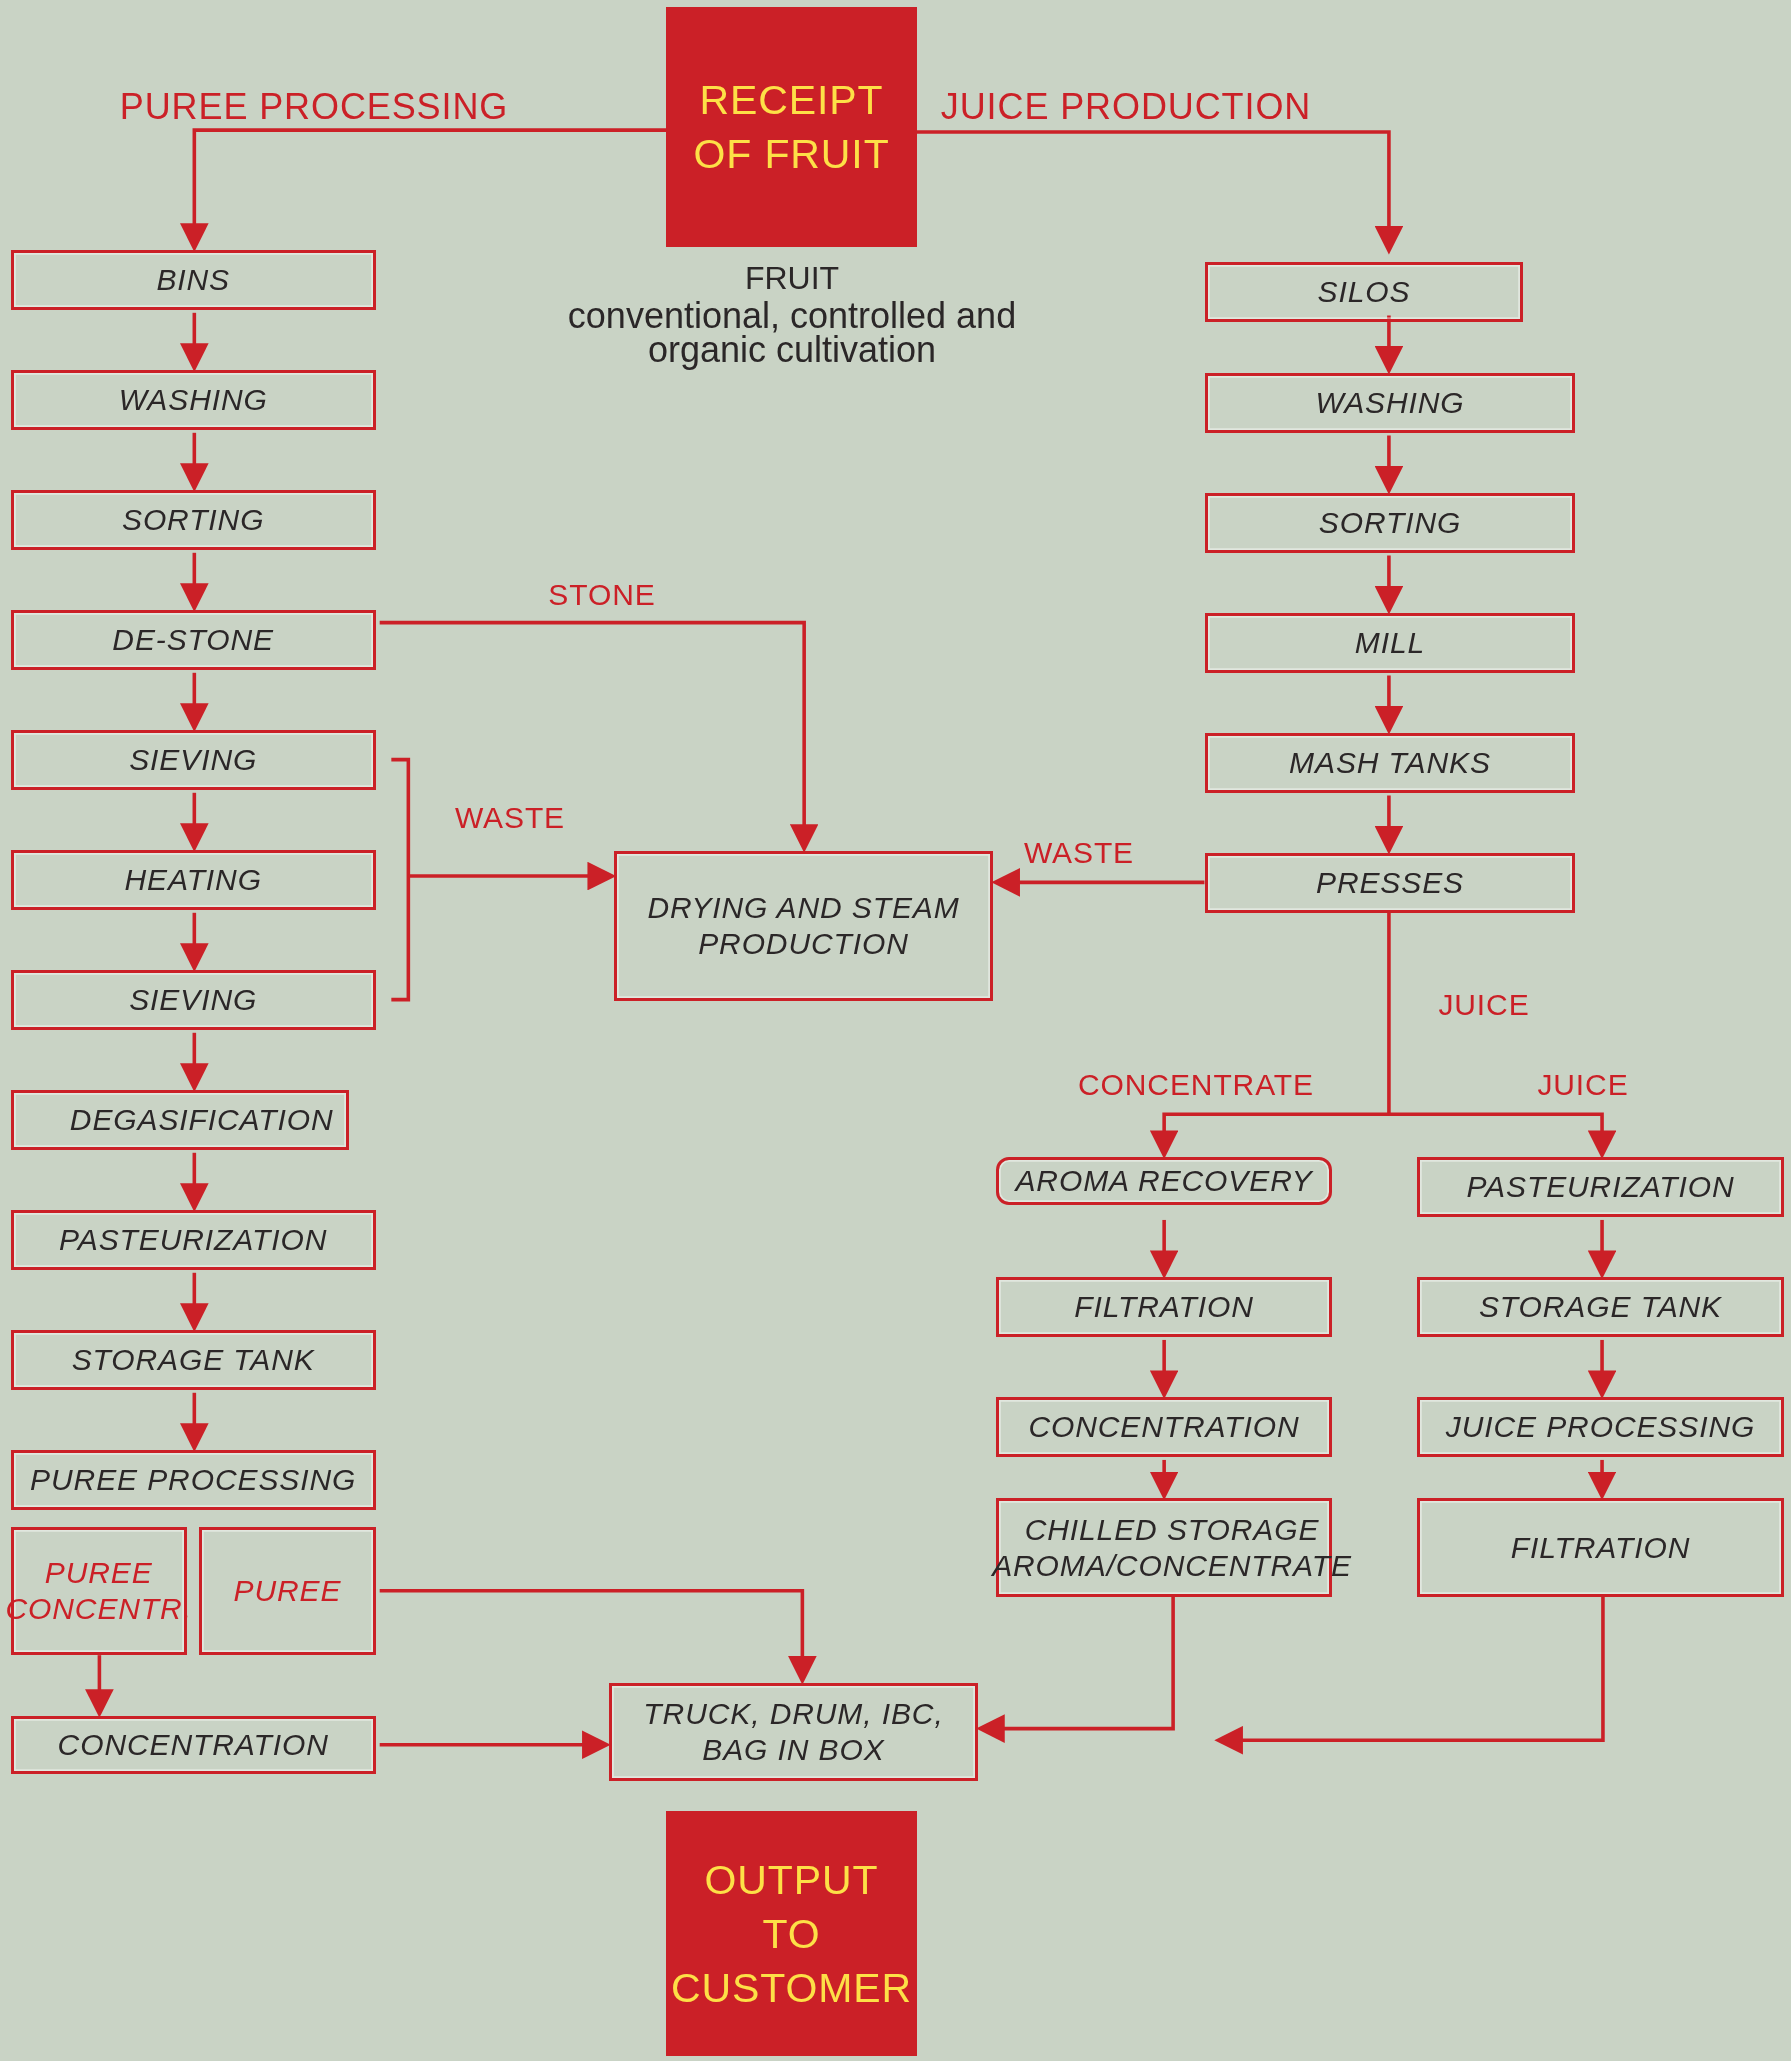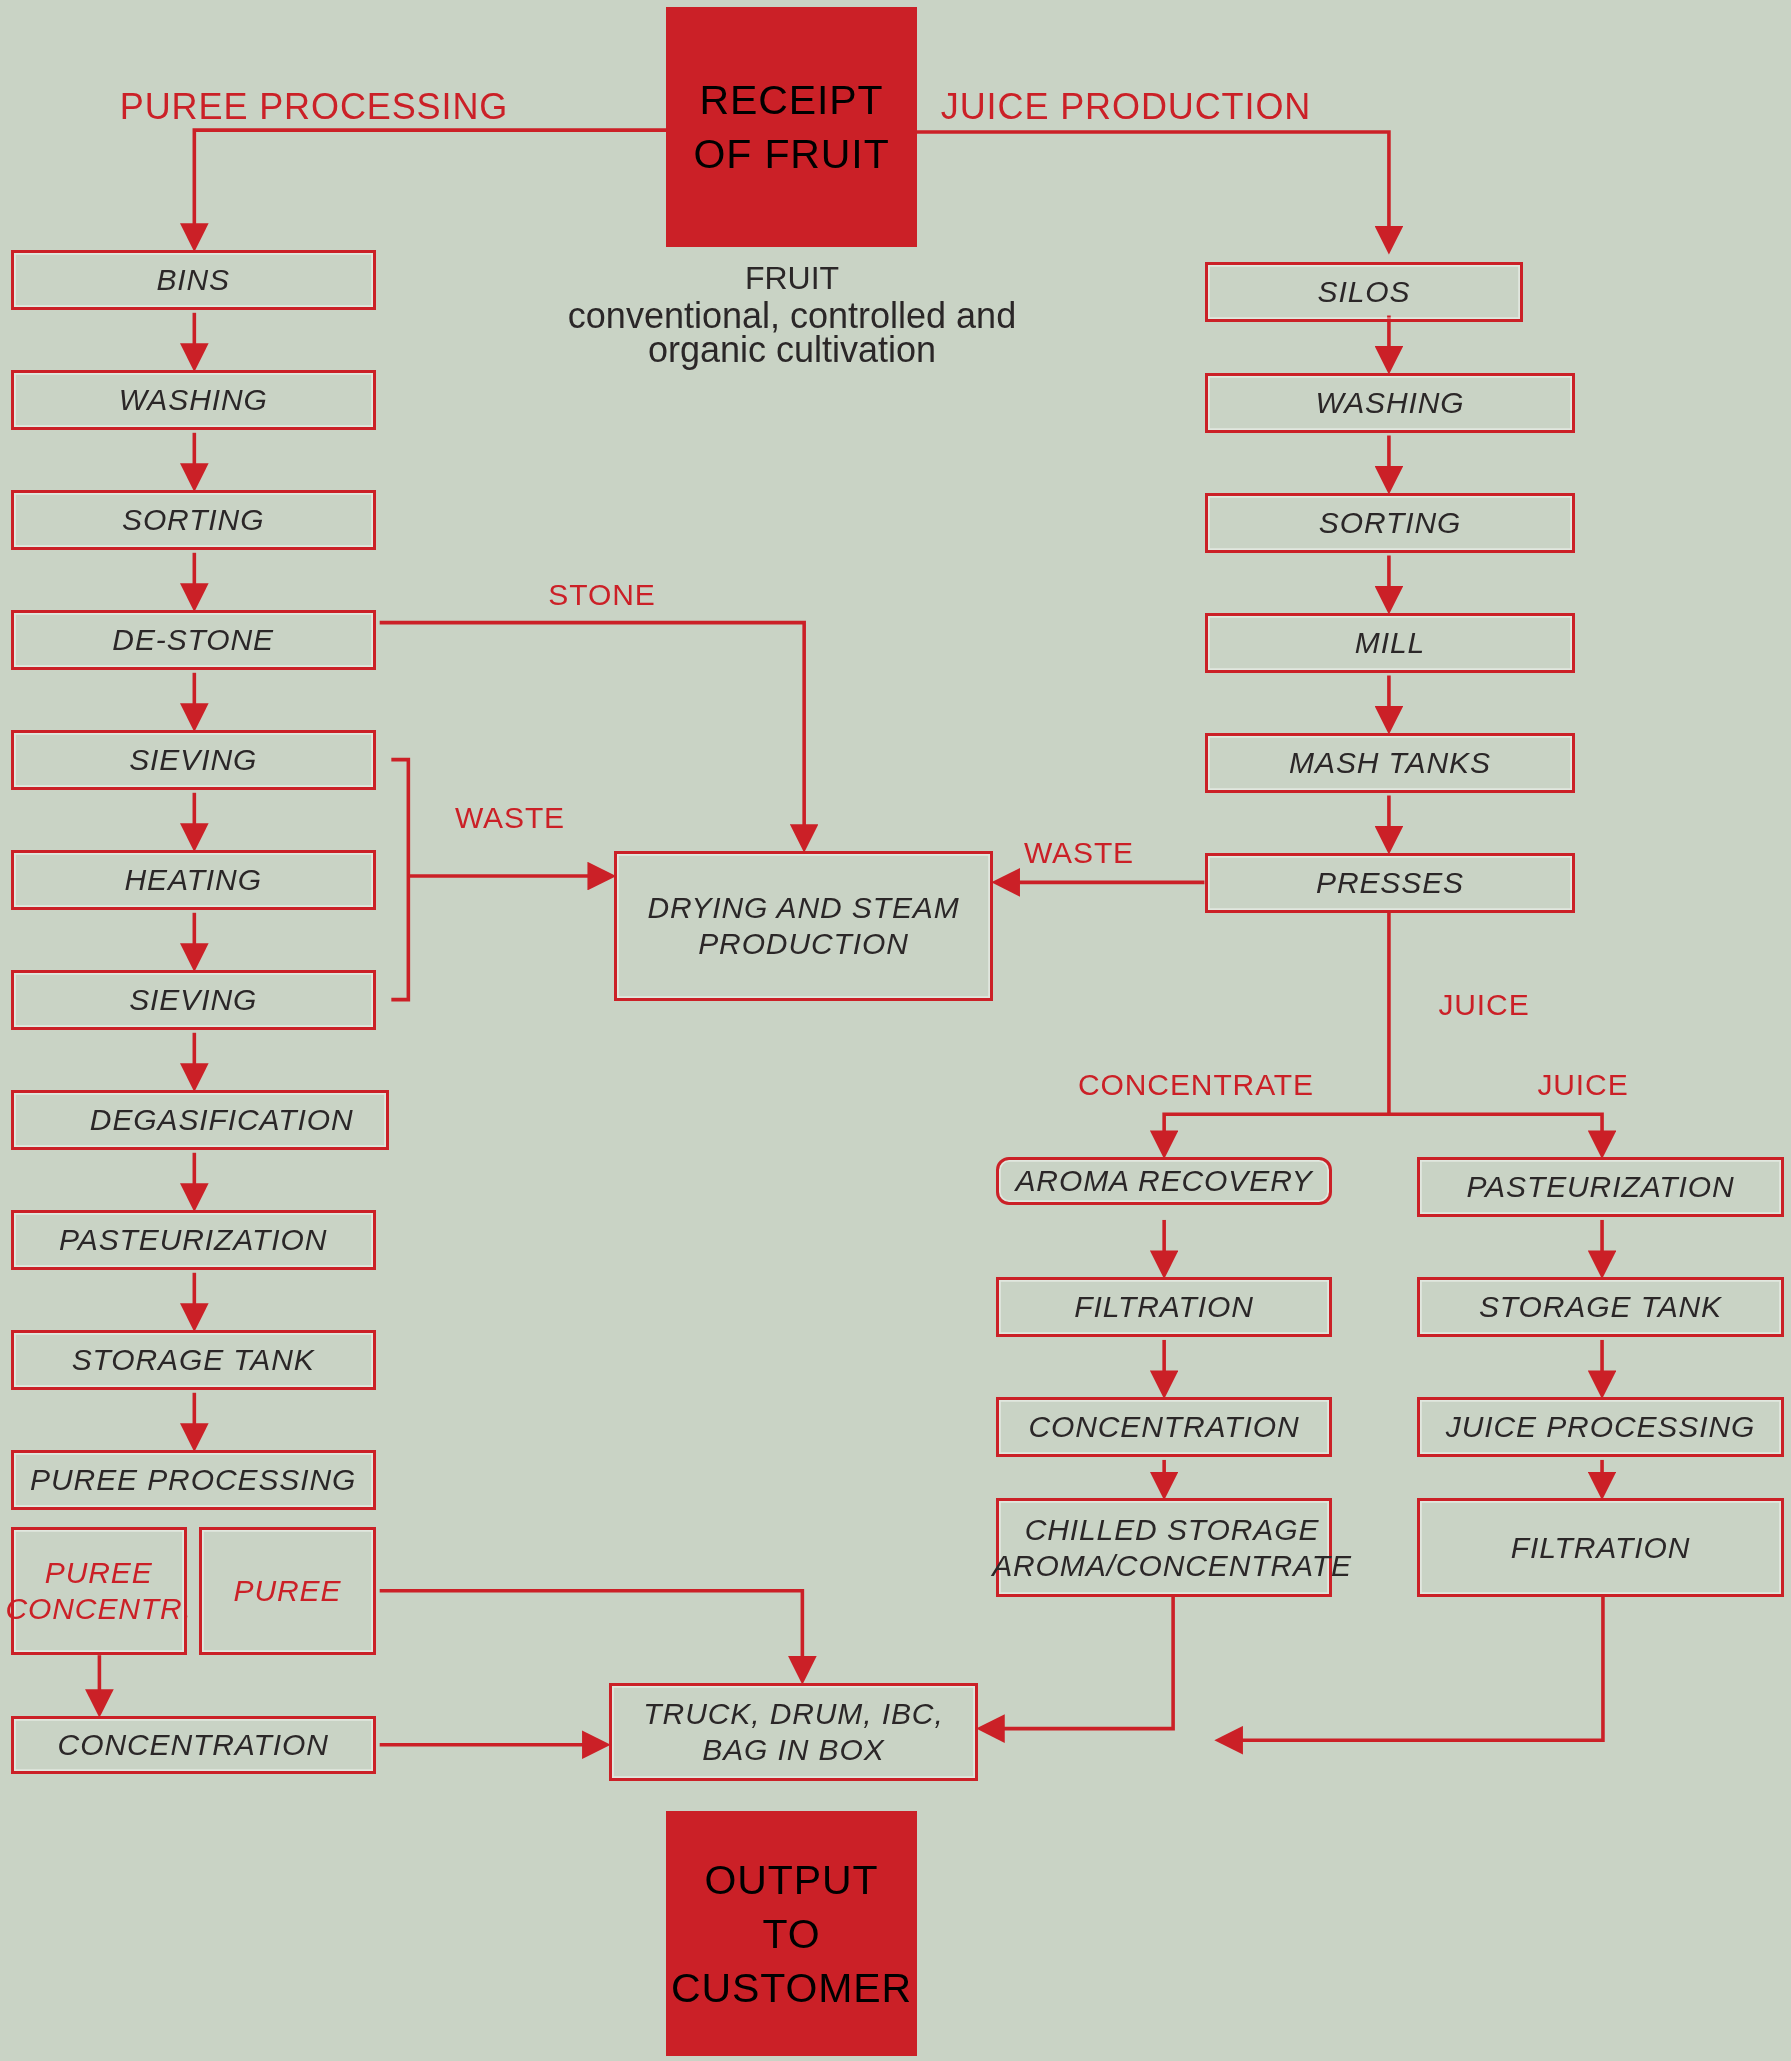--- a/index.html
+++ b/index.html
@@ -10,21 +10,21 @@
   .wires{position:absolute;left:0;top:0;}
   .pbox{
     position:absolute;border:3.6px solid #cb2027;
     box-shadow:inset 0 0 0 1.8px rgba(255,255,255,.45);
     display:flex;align-items:center;justify-content:center;
     text-align:center;color:#2b2728;font-size:30px;letter-spacing:0.9px;
     line-height:36px;box-sizing:border-box;font-style:italic;
   }
   .pbox.redtext{color:#cb2027;}
   .fillbox{
-    position:absolute;background:#cb2027;color:#000000;
+    position:absolute;background:#cb2027;color:#fde047;
     display:flex;flex-direction:column;align-items:center;justify-content:center;
     text-align:center;font-size:41px;line-height:54px;letter-spacing:0.9px;
     box-sizing:border-box;
   }
   .rlabel{
     position:absolute;transform:translate(-50%,-50%);white-space:nowrap;
     color:#cb2027;font-size:30px;letter-spacing:0.9px;
   }
   .rlabel.hdr{font-size:36px;}
   .note{
@@ -103,21 +103,21 @@
     <div class="s">organic cultivation</div>
   </div>
 
   <div class="pbox" style="left:10.7px;top:250px;width:365px;height:60px;">BINS</div>
   <div class="pbox" style="left:10.7px;top:370px;width:365px;height:60px;">WASHING</div>
   <div class="pbox" style="left:10.7px;top:490px;width:365px;height:60px;">SORTING</div>
   <div class="pbox" style="left:10.7px;top:610px;width:365px;height:60px;">DE-STONE</div>
   <div class="pbox" style="left:10.7px;top:730px;width:365px;height:60px;">SIEVING</div>
   <div class="pbox" style="left:10.7px;top:850px;width:365px;height:60px;">HEATING</div>
   <div class="pbox" style="left:10.7px;top:970px;width:365px;height:60px;">SIEVING</div>
-  <div class="pbox" style="left:10.7px;top:1090px;width:378px;height:60px;padding-left:44px;">DEGASIFICATION</div>
+  <div class="pbox" style="left:10.7px;top:1090px;width:338px;height:60px;padding-left:44px;">DEGASIFICATION</div>
   <div class="pbox" style="left:10.7px;top:1210px;width:365px;height:60px;">PASTEURIZATION</div>
   <div class="pbox" style="left:10.7px;top:1330px;width:365px;height:60px;">STORAGE TANK</div>
   <div class="pbox" style="left:10.7px;top:1450px;width:365px;height:60px;">PUREE PROCESSING</div>
 
   <div class="pbox redtext" style="left:10.7px;top:1527px;width:176px;height:128px;flex-direction:column;">
     <div>PUREE</div>
     <div>CONCENTR.</div>
   </div>
   <div class="pbox redtext" style="left:199px;top:1527px;width:177px;height:128px;">PUREE</div>
   <div class="pbox" style="left:10.7px;top:1716px;width:365px;height:58px;">CONCENTRATION</div>

